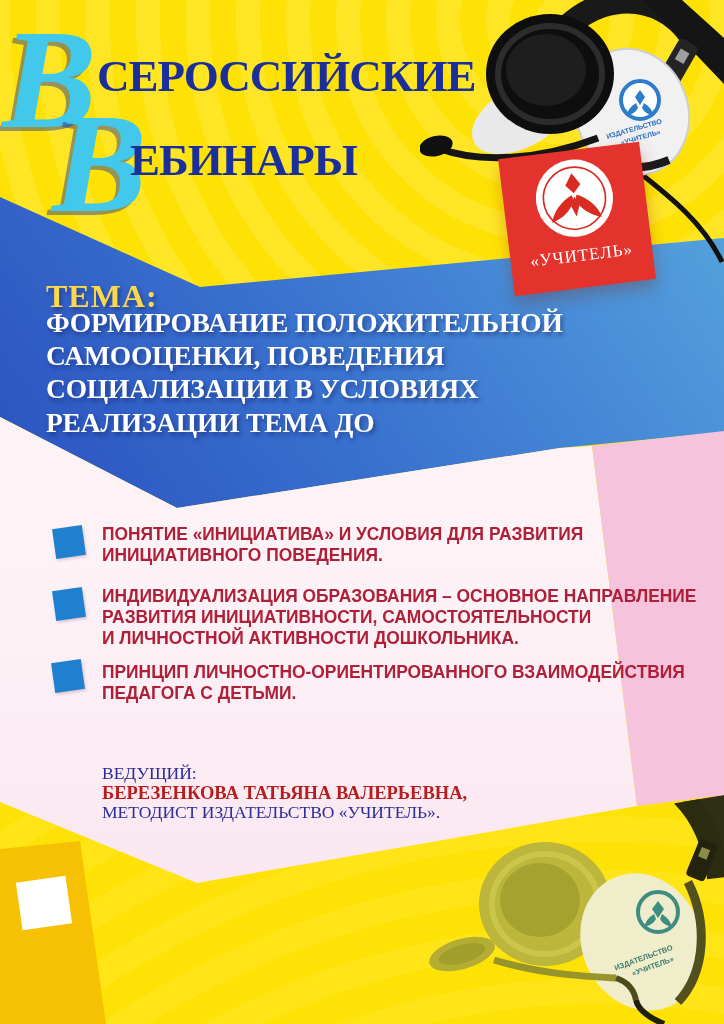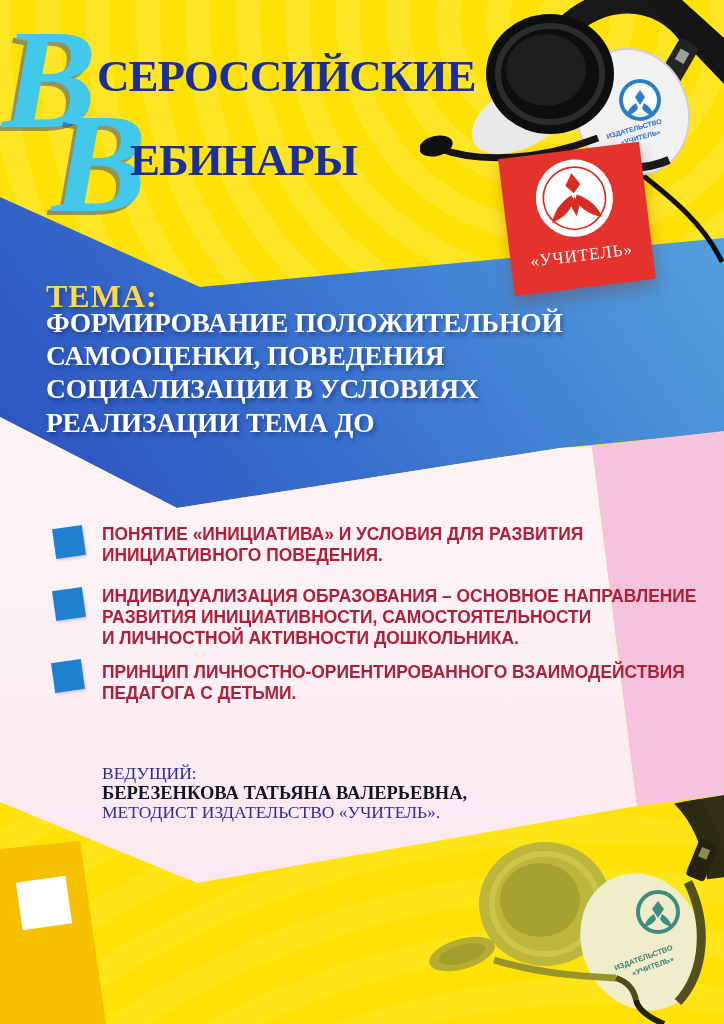--- a/index.html
+++ b/index.html
@@ -50,21 +50,21 @@
   .bullet-sq{position:absolute;width:30px;height:30px;background:#2080d0;
     transform:rotate(-8deg);box-shadow:1px 2px 3px rgba(120,60,90,.25);}
   .sq1{left:54px;top:527px;} .sq2{left:54px;top:589px;} .sq3{left:53px;top:661px;}
   .bullet-text{position:absolute;left:102px;font-family:"Liberation Sans",sans-serif;
     font-size:18.5px;font-weight:700;color:#ae2038;line-height:21px;
     white-space:nowrap;transform:scaleX(.94);transform-origin:left top;}
   .bt1{top:523px;} .bt2{top:585px;} .bt3{top:661px;}
   
   .presenter{position:absolute;left:102px;top:741px;color:#2d2d99;
     font-size:17.5px;line-height:19.5px;white-space:nowrap;margin-top:23px;}
-  .presenter .name{font-weight:700;color:#0f172a;font-size:18.5px;}
+  .presenter .name{font-weight:700;color:#b91c1c;font-size:18.5px;}
   
   .headset-top{position:absolute;left:420px;top:0;}
   .headset-bottom{position:absolute;left:420px;top:782px;
     clip-path:polygon(0px 64px,304px 13px,304px 242px,0px 242px);}
   svg text{font-family:"Liberation Sans",sans-serif;font-weight:700;}
 </style>
 </head>
 <body>
 
 <div class="canvas">

